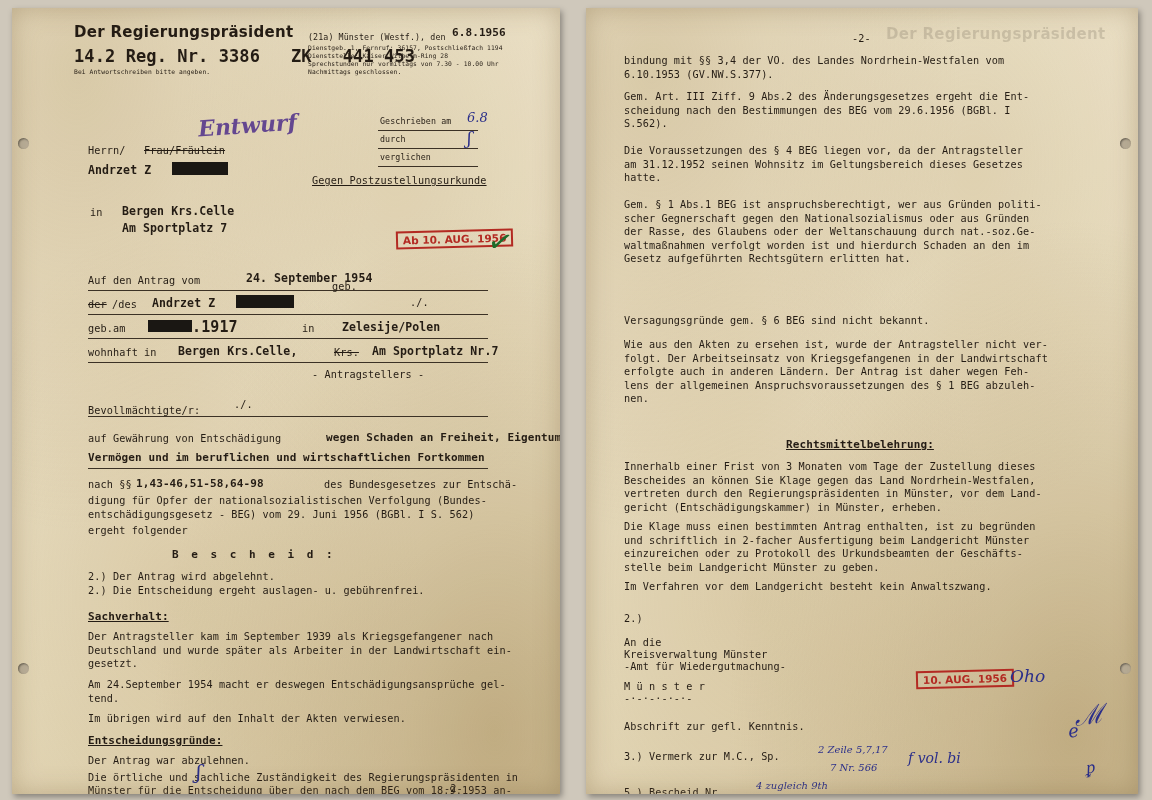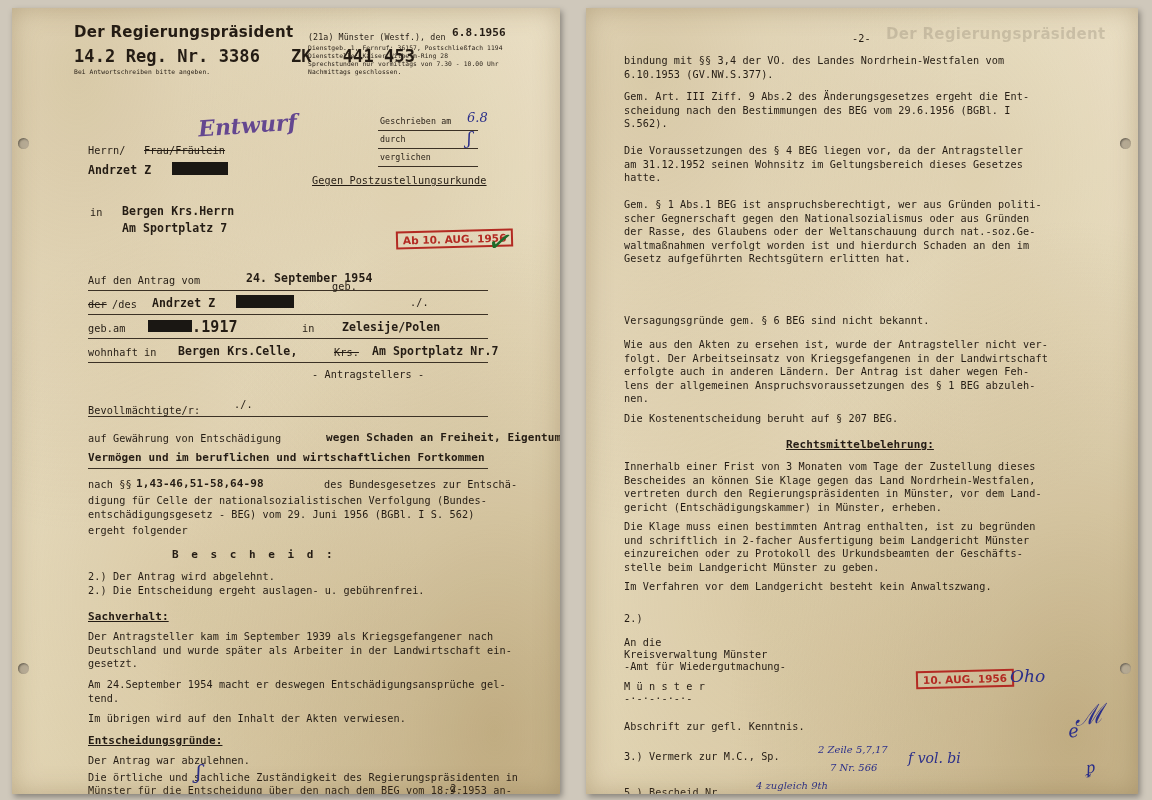--- a/index.html
+++ b/index.html
@@ -144,21 +144,21 @@
     <div class="rule" style="left:366px;top:140px;width:100px;"></div>
     <div class="rule" style="left:366px;top:158px;width:100px;"></div>
 
     <div class="txt" style="left:76px;top:136px;">Herrn/</div>
     <div class="txt" style="left:132px;top:136px;text-decoration:line-through;">Frau/Fräulein</div>
     <div class="txt b" style="left:76px;top:156px;font-size:11.5px;">Andrzet Z</div>
     <div class="redact" style="left:160px;top:154px;width:56px;height:13px;"></div>
     <div class="txt u" style="left:300px;top:166px;">Gegen Postzustellungsurkunde</div>
 
     <div class="txt" style="left:78px;top:198px;">in</div>
-    <div class="txt b" style="left:110px;top:197px;font-size:11.5px;">Bergen Krs.Herrn</div>
+    <div class="txt b" style="left:110px;top:197px;font-size:11.5px;">Bergen Krs.Celle</div>
     <div class="txt b" style="left:110px;top:214px;font-size:11.5px;">Am Sportplatz 7</div>
 
     <div class="stamp" style="left:384px;top:222px;"><span>Ab</span> <span>10. AUG. 1956</span></div>
     <div class="checkmark" style="left:476px;top:216px;">✓</div>
 
     <div class="txt" style="left:76px;top:266px;">Auf den Antrag vom</div>
     <div class="txt b" style="left:234px;top:264px;font-size:11.5px;">24. September 1954</div>
     <div class="rule" style="left:76px;top:282px;width:400px;"></div>
 
     <div class="txt" style="left:76px;top:290px;text-decoration:line-through;">der</div>
@@ -189,21 +189,21 @@
     <div class="rule" style="left:76px;top:408px;width:400px;"></div>
 
     <div class="txt" style="left:76px;top:424px;">auf Gewährung von Entschädigung</div>
     <div class="txt b" style="left:314px;top:423px;font-size:11px;">wegen Schaden an Freiheit, Eigentum</div>
     <div class="txt b" style="left:76px;top:443px;font-size:11px;">Vermögen und im beruflichen und wirtschaftlichen Fortkommen</div>
     <div class="rule" style="left:76px;top:460px;width:400px;"></div>
 
     <div class="txt" style="left:76px;top:470px;">nach §§</div>
     <div class="txt b" style="left:124px;top:469px;font-size:11px;">1,43-46,51-58,64-98</div>
     <div class="txt" style="left:312px;top:470px;">des Bundesgesetzes zur Entschä-</div>
-    <div class="txt" style="left:76px;top:486px;">digung für Celle der nationalsozialistischen Verfolgung (Bundes-</div>
+    <div class="txt" style="left:76px;top:486px;">digung für Opfer der nationalsozialistischen Verfolgung (Bundes-</div>
     <div class="txt" style="left:76px;top:500px;">entschädigungsgesetz - BEG) vom 29. Juni 1956 (BGBl. I S. 562)</div>
     <div class="txt" style="left:76px;top:516px;">ergeht folgender</div>
 
     <div class="txt b sp" style="left:160px;top:540px;font-size:11px;">B e s c h e i d :</div>
     <div class="txt" style="left:76px;top:562px;">2.) Der Antrag wird abgelehnt.</div>
     <div class="txt" style="left:76px;top:576px;">2.) Die Entscheidung ergeht auslagen- u. gebührenfrei.</div>
 
     <div class="txt b u" style="left:76px;top:602px;font-size:11px;">Sachverhalt:</div>
     <div class="txt" style="left:76px;top:622px;">Der Antragsteller kam im September 1939 als Kriegsgefangener nach
 Deutschland und wurde später als Arbeiter in der Landwirtschaft ein-
@@ -247,21 +247,20 @@
 scher Gegnerschaft gegen den Nationalsozialismus oder aus Gründen
 der Rasse, des Glaubens oder der Weltanschauung durch nat.-soz.Ge-
 waltmaßnahmen verfolgt worden ist und hierdurch Schaden an den im
 Gesetz aufgeführten Rechtsgütern erlitten hat.</div>
     <div class="txt" style="left:38px;top:306px;">Versagungsgründe gem. § 6 BEG sind nicht bekannt.</div>
     <div class="txt" style="left:38px;top:330px;">Wie aus den Akten zu ersehen ist, wurde der Antragsteller nicht ver-
 folgt. Der Arbeitseinsatz von Kriegsgefangenen in der Landwirtschaft
 erfolgte auch in anderen Ländern. Der Antrag ist daher wegen Feh-
 lens der allgemeinen Anspruchsvoraussetzungen des § 1 BEG abzuleh-
 nen.</div>
-    <div class="txt" style="left:38px;top:404px;">Die Kostenentscheidung beruht auf § 207 BEG.</div>
 
     <div class="txt b u" style="left:200px;top:430px;font-size:11px;">Rechtsmittelbelehrung:</div>
 
     <div class="txt" style="left:38px;top:452px;">Innerhalb einer Frist von 3 Monaten vom Tage der Zustellung dieses
 Bescheides an können Sie Klage gegen das Land Nordrhein-Westfalen,
 vertreten durch den Regierungspräsidenten in Münster, vor dem Land-
 gericht (Entschädigungskammer) in Münster, erheben.</div>
     <div class="txt" style="left:38px;top:512px;">Die Klage muss einen bestimmten Antrag enthalten, ist zu begründen
 und schriftlich in 2-facher Ausfertigung beim Landgericht Münster
 einzureichen oder zu Protokoll des Urkundsbeamten der Geschäfts-

